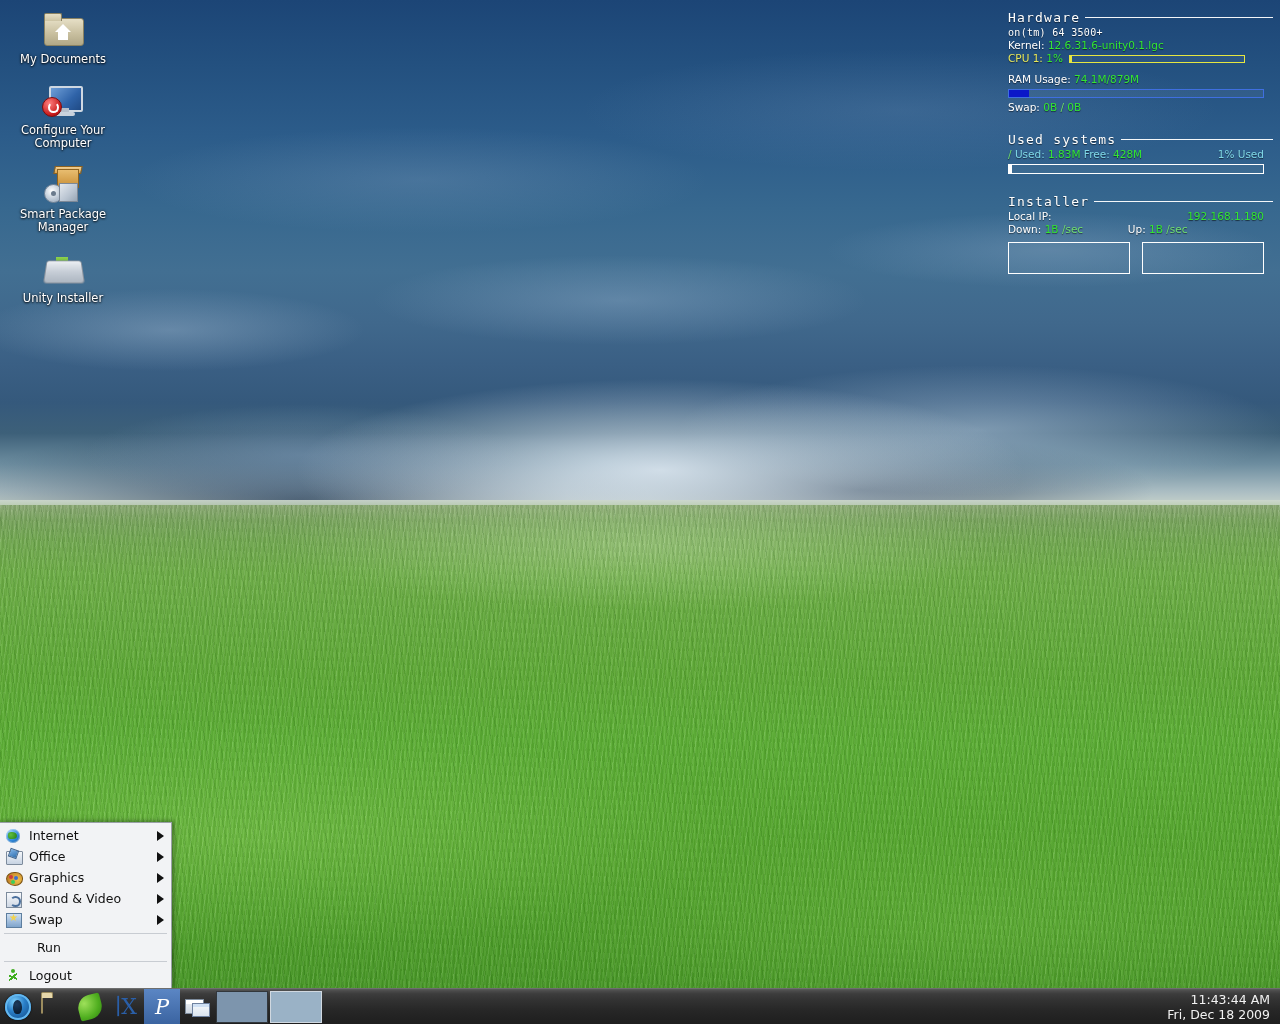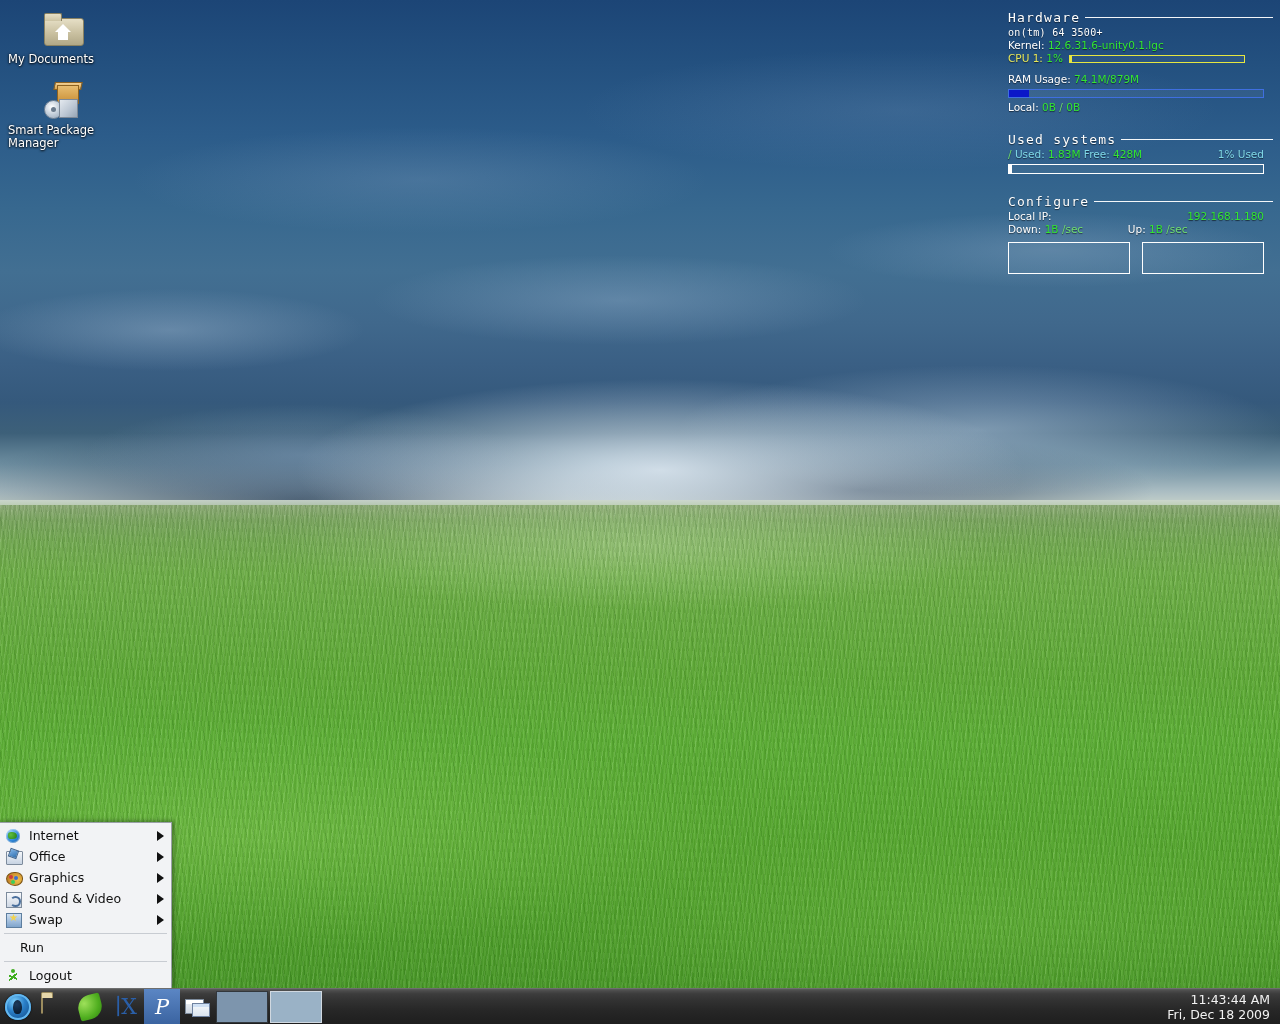--- a/index.html
+++ b/index.html
@@ -92,21 +92,21 @@
       rgba(110,165,80,0) 100%);
   }
 
   
   .desk-icons {
     position: absolute; left: 8px; top: 10px; width: 110px;
   }
   .desk-icon {
     width: 110px;
     margin-bottom: 14px;
-    text-align: left;
+    text-align: center;
     cursor: pointer;
   }
   .desk-icon .glyph {
     width: 44px; height: 40px;
     margin: 0 auto 3px auto;
     position: relative;
   }
   .desk-icon .cap {
     color: #ffffff;
     font-size: 11.5px;
@@ -300,21 +300,21 @@
   }
   .mi .mi-ico { width: 18px; height: 16px; margin-right: 6px; position: relative; flex: none; }
   .mi .mi-label { flex: 1; white-space: nowrap; }
   .mi .mi-arrow {
     width: 0; height: 0;
     border-top: 5px solid transparent;
     border-bottom: 5px solid transparent;
     border-left: 7px solid #111;
     margin-right: 3px;
   }
-  .mi-plain { padding-left: 20px; }
+  .mi-plain { padding-left: 37px; }
   .menu-sep { height: 1px; background: #c8ccd2; margin: 3px 4px; }
 
   
   .ico-globe {
     position: absolute; left: 1px; top: 1px; width: 14px; height: 14px; border-radius: 50%;
     background: radial-gradient(circle at 35% 30%, #9fd8ff 0%, #2f86d8 55%, #15538f 100%);
     box-shadow: inset 0 0 0 1px rgba(255,255,255,0.35);
   }
   .ico-globe::after {
     content: ""; position: absolute; left: 2px; top: 3px; width: 9px; height: 7px;
@@ -478,31 +478,48 @@
     <div class="desk-icon">
       <div class="glyph ic-folderhome">
         <div class="body"></div>
           <div class="tab"></div>
         <div class="house"></div>
           <div class="house2"></div>
       </div>
       <div class="cap">My Documents</div>
     </div>
 
+    <div class="desk-icon">
+      <div class="glyph ic-monitor">
+        <div class="screen"></div>
+          <div class="stand"></div>
+          <div class="base"></div>
+        <div class="badge"></div>
+      </div>
+      <div class="cap">Configure Your Computer</div>
+    </div>
 
     <div class="desk-icon">
       <div class="glyph ic-package">
         <div class="boxlid"></div>
           <div class="box"></div>
         <div class="cd"></div>
           <div class="cube"></div>
       </div>
       <div class="cap">Smart Package Manager</div>
     </div>
 
+    <div class="desk-icon">
+      <div class="glyph ic-install">
+        <div class="arrow"></div>
+          <div class="arrowhead"></div>
+          <div class="tray"></div>
+      </div>
+      <div class="cap">Unity Installer</div>
+    </div>
 
   </div>
 
   <div id="conky">
 
     <div class="ck-section">
       <span>Hardware</span>
       <span class="rule"></span>
     </div>
 
@@ -525,21 +542,21 @@
 
     <div class="ck-line">
       <span>RAM Usage:</span>
       <span class="ck-green">74.1M/879M</span>
     </div>
     <div class="bar-ram">
         <i style="width: 8%;"></i>
       </div>
 
     <div class="ck-line">
-      <span>Local:</span>
+      <span>Swap:</span>
       <span class="ck-green">0B</span>
       <span class="ck-dim">/</span>
       <span class="ck-green">0B</span>
     </div>
 
     <div class="ck-spacer" style="height:18px"></div>
 
     <div class="ck-section">
       <span>Used systems</span>
       <span class="rule"></span>
@@ -555,21 +572,21 @@
       </span>
       <span class="ck-cyan">1% Used</span>
     </div>
     <div class="bar-fs">
         <i style="width: 1%;"></i>
       </div>
 
     <div class="ck-spacer" style="height:20px"></div>
 
     <div class="ck-section">
-      <span>Configure</span>
+      <span>Installer</span>
       <span class="rule"></span>
     </div>
 
     <div class="ck-line kv-row">
       <span>Local IP:</span>
       <span class="ck-green">192.168.1.180</span>
     </div>
 
     <div class="ck-line" style="width:256px;">
       <span>Down:</span>

